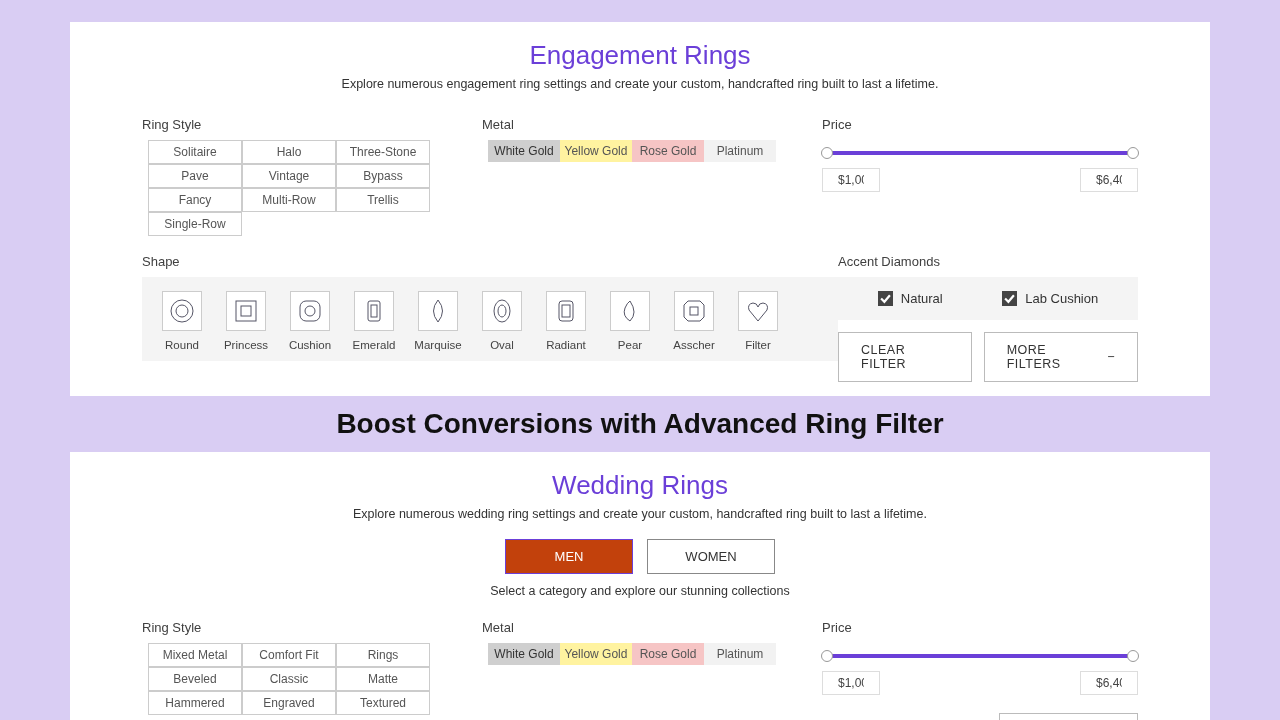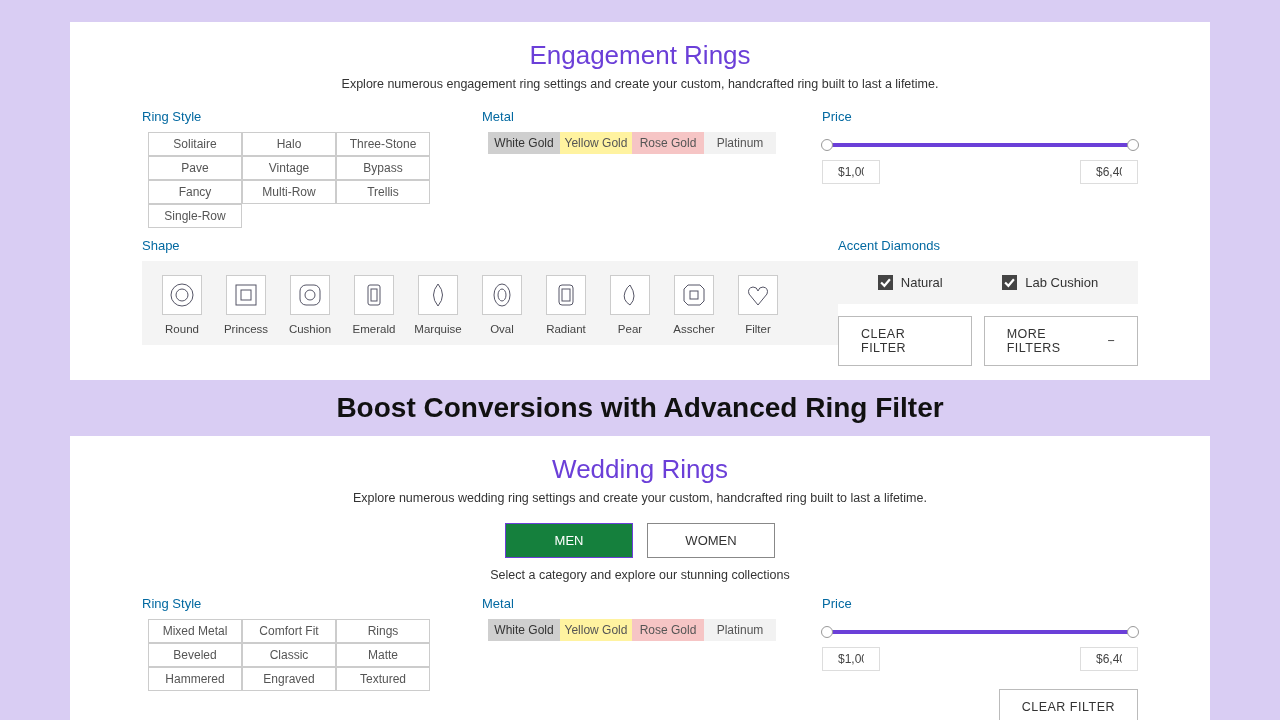--- a/index.html
+++ b/index.html
@@ -30,22 +30,23 @@
     text-align: center;
     margin-bottom: 18px;
   }
   .row { display: flex; gap: 30px; margin-bottom: 10px; }
   .col { display: flex; flex-direction: column; }
   .col-style { width: 310px; }
   .col-metal { width: 310px; }
   .col-price { flex: 1; }
   .section-label {
     font-size: 13px;
-    color: #0369a1;
+    color: #404040;
     margin-bottom: 8px;
+    margin-top: 8px;
   }
   .chips { display: flex; flex-wrap: wrap; gap: 0; padding-left: 6px; }
   .chip {
     border: 1px solid #ccc;
     background: #fff;
     color: #555;
     font-size: 12px;
     padding: 4px 0;
     width: 94px;
     text-align: center;
@@ -105,21 +106,21 @@
     text-align: center;
     font-size: 28px;
     font-weight: 700;
     color: #111;
     margin: 10px 0 12px 0;
   }
   .cat-row { display: flex; justify-content: center; gap: 14px; margin-bottom: 10px; }
   .cat-btn {
     width: 128px; padding: 9px 0; text-align: center; font-size: 13px; cursor: pointer;
   }
-  .cat-active { background: #15803d; color: #fff; border: 1px solid #6b3fd8; }
+  .cat-active { background: #c2410c; color: #fff; border: 1px solid #6b3fd8; }
   .cat-inactive { background: #fff; color: #333; border: 1px solid #888; }
   .cat-note { text-align: center; font-size: 12.5px; color: #333; margin-bottom: 14px; }
   .btn-row2 { display:flex; justify-content:flex-end; margin-top: 18px;}
   svg { display:block; }
 </style>
 </head>
 <body>
 
 <div class="panel">
   <div class="title">Engagement Rings</div>

